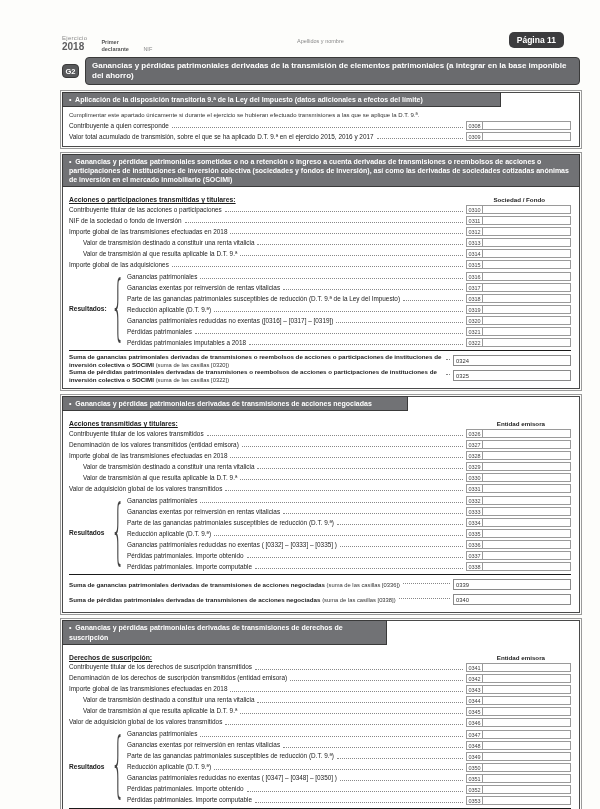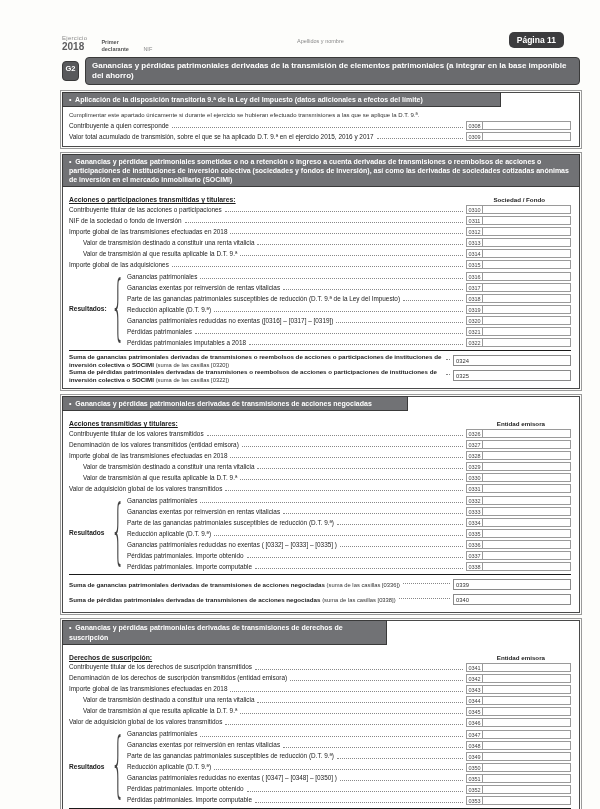--- a/index.html
+++ b/index.html
@@ -25,21 +25,21 @@
   .pagina-badge {
     position: absolute; right: 16px; bottom: 4px;
     background: #3c3c3e; color: #fff;
     font-size: 8.5px; font-weight: bold;
     padding: 3px 8px 3px 8px; border-radius: 5px;
   }
 
   
   .g2row { display: flex; align-items: stretch; margin-top: 5px; }
   .g2badge {
-    flex: none; width: 17px; height: 20px; align-self: center;
+    flex: none; width: 17px; height: 14px; align-self: center;
     background: #58595b; color: #fff; border: 1px solid #3a3a3a; border-radius: 4px;
     font-size: 7.5px; font-weight: bold; text-align: center; line-height: 13px;
   }
   .g2title {
     flex: 1; margin-left: 6px;
     background: #6a6b6e; color: #fff;
     border: 1px solid #3a3a3a; border-radius: 4px;
     font-size: 8px; font-weight: bold; line-height: 1.25;
     padding: 3px 6px;
   }

